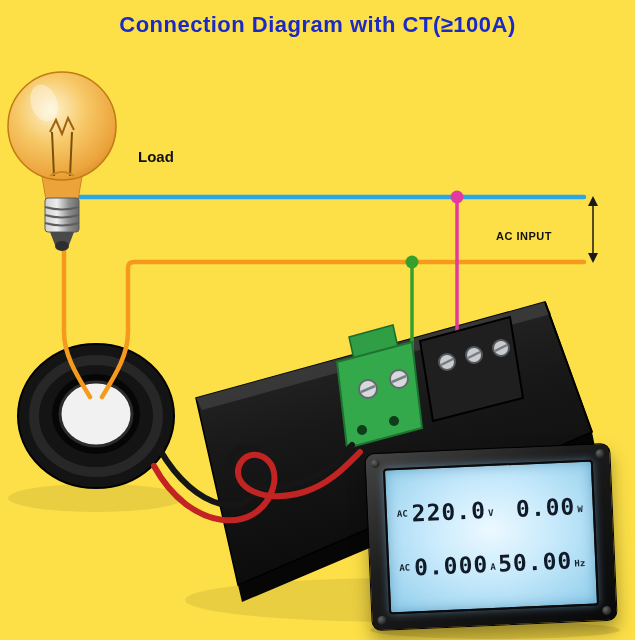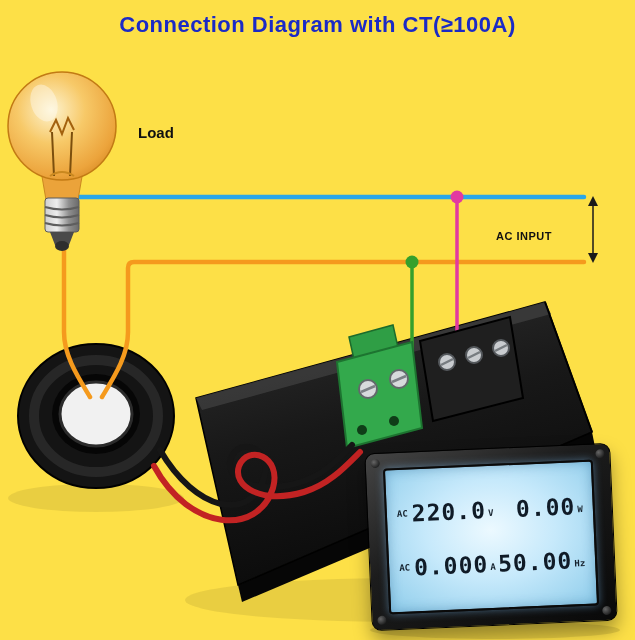--- a/index.html
+++ b/index.html
@@ -1,21 +1,21 @@
 <!DOCTYPE html>
 <html><head>
 <meta charset="utf-8">
 <style>
   html,body{margin:0;padding:0;background:#fff;}
   .stage{position:relative;width:635px;height:640px;background:#fde047;overflow:hidden;
          font-family:"Liberation Sans",sans-serif;}
   .abs{position:absolute;}
   .page-title{left:0;right:0;top:12px;text-align:center;margin:0;
               font:bold 22px "Liberation Sans",sans-serif;color:#1b2ac6;letter-spacing:.5px;z-index:3;}
-  .load-label{left:138px;top:124px;font:bold 15px "Liberation Sans",sans-serif;color:#111;z-index:3;}
+  .load-label{left:138px;top:148px;font:bold 15px "Liberation Sans",sans-serif;color:#111;z-index:3;}
   .acinput-label{left:496px;top:230px;width:88px;
                  font:bold 11px "Liberation Sans",sans-serif;color:#111;letter-spacing:.5px;z-index:3;}
   .diagram-svg{left:0;top:0;z-index:1;}
 
   
   .meter-front{left:368px;top:448px;width:244px;height:176px;
                background:linear-gradient(150deg,#454545 0%,#1c1c1c 40%,#090909 100%);
                border:1px solid #000;border-radius:10px;transform:rotate(-2.5deg);
                box-shadow:0 10px 18px rgba(0,0,0,.35);z-index:5;}
   .screw{position:absolute;width:9px;height:9px;border-radius:50%;

